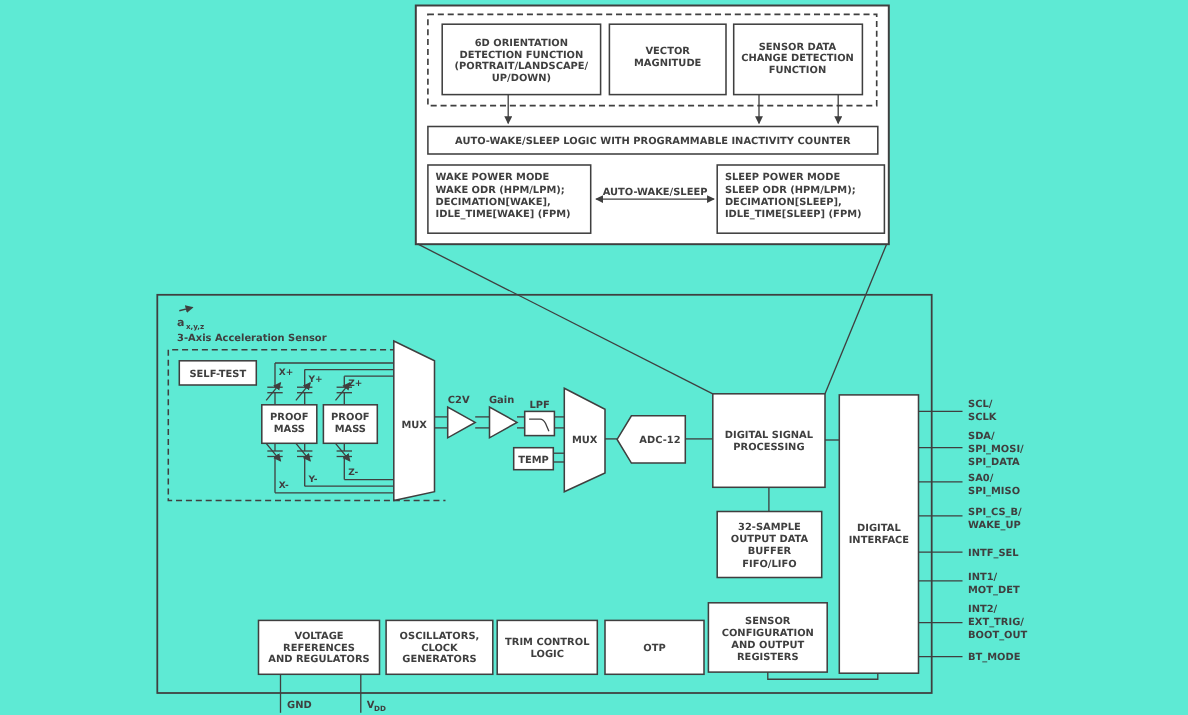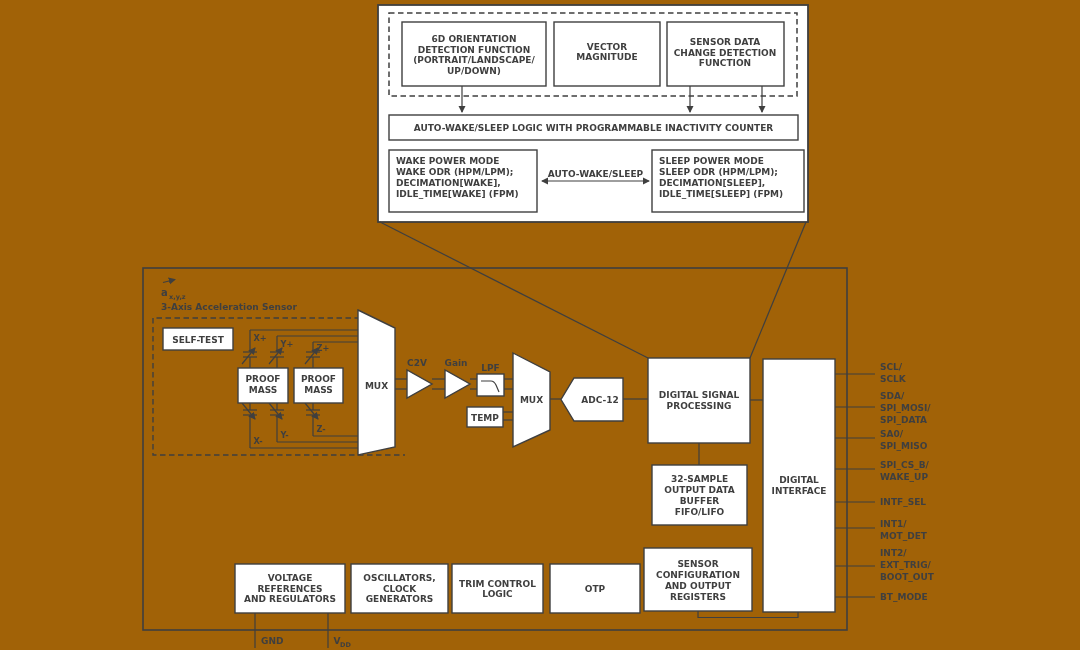--- a/index.html
+++ b/index.html
@@ -1,16 +1,16 @@
 <!DOCTYPE html>
 <html><head>
 <meta charset="utf-8">
 <style>
   html,body{margin:0;padding:0;background:#ffffff;}
-  .stage{position:relative;width:1080px;height:650px;background:#a16207;overflow:hidden;}
+  .stage{position:relative;width:1080px;height:650px;background:#5eead4;overflow:hidden;}
   svg{position:absolute;left:0;top:0;}
   svg text{font-family:"DejaVu Sans","Liberation Sans",sans-serif;font-weight:bold;fill:#3f3f3f;}
   .t9{font-size:9px;}
   .t8{font-size:8.2px;}
   .t10{font-size:10px;font-style:normal;}
   .t6{font-size:6.5px;}
   .ctr{text-anchor:middle;}
   .box{fill:#ffffff;stroke:#3f3f3f;stroke-width:1.4;}
   .wire{stroke:#3f3f3f;stroke-width:1.2;fill:none;}
   .shape{fill:#ffffff;stroke:#3f3f3f;stroke-width:1.4;}

